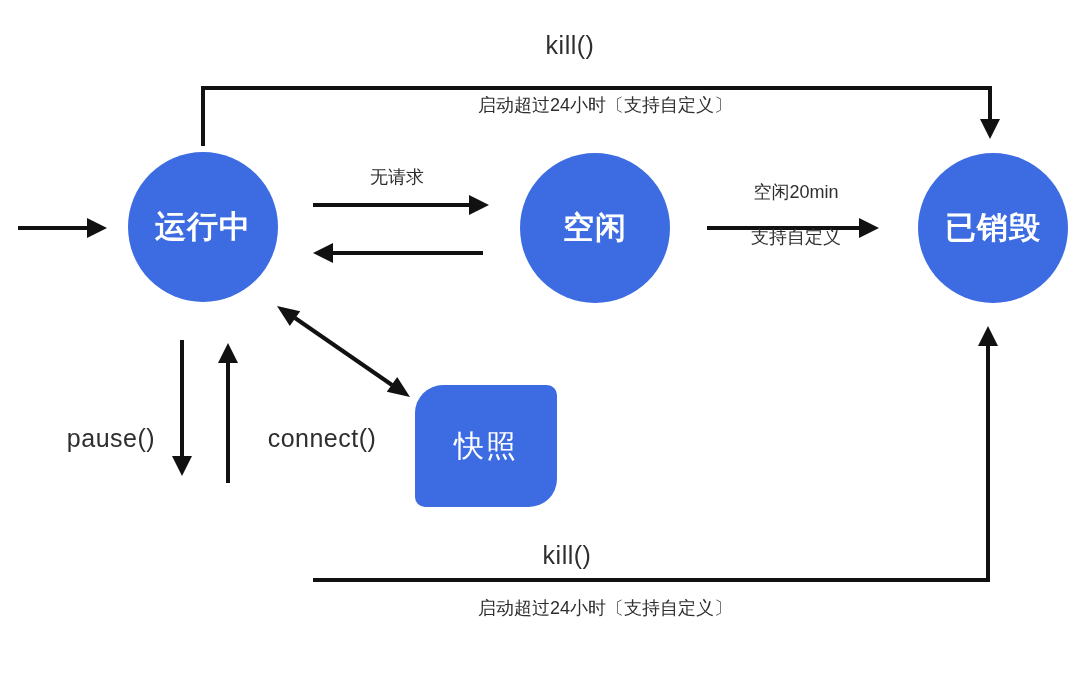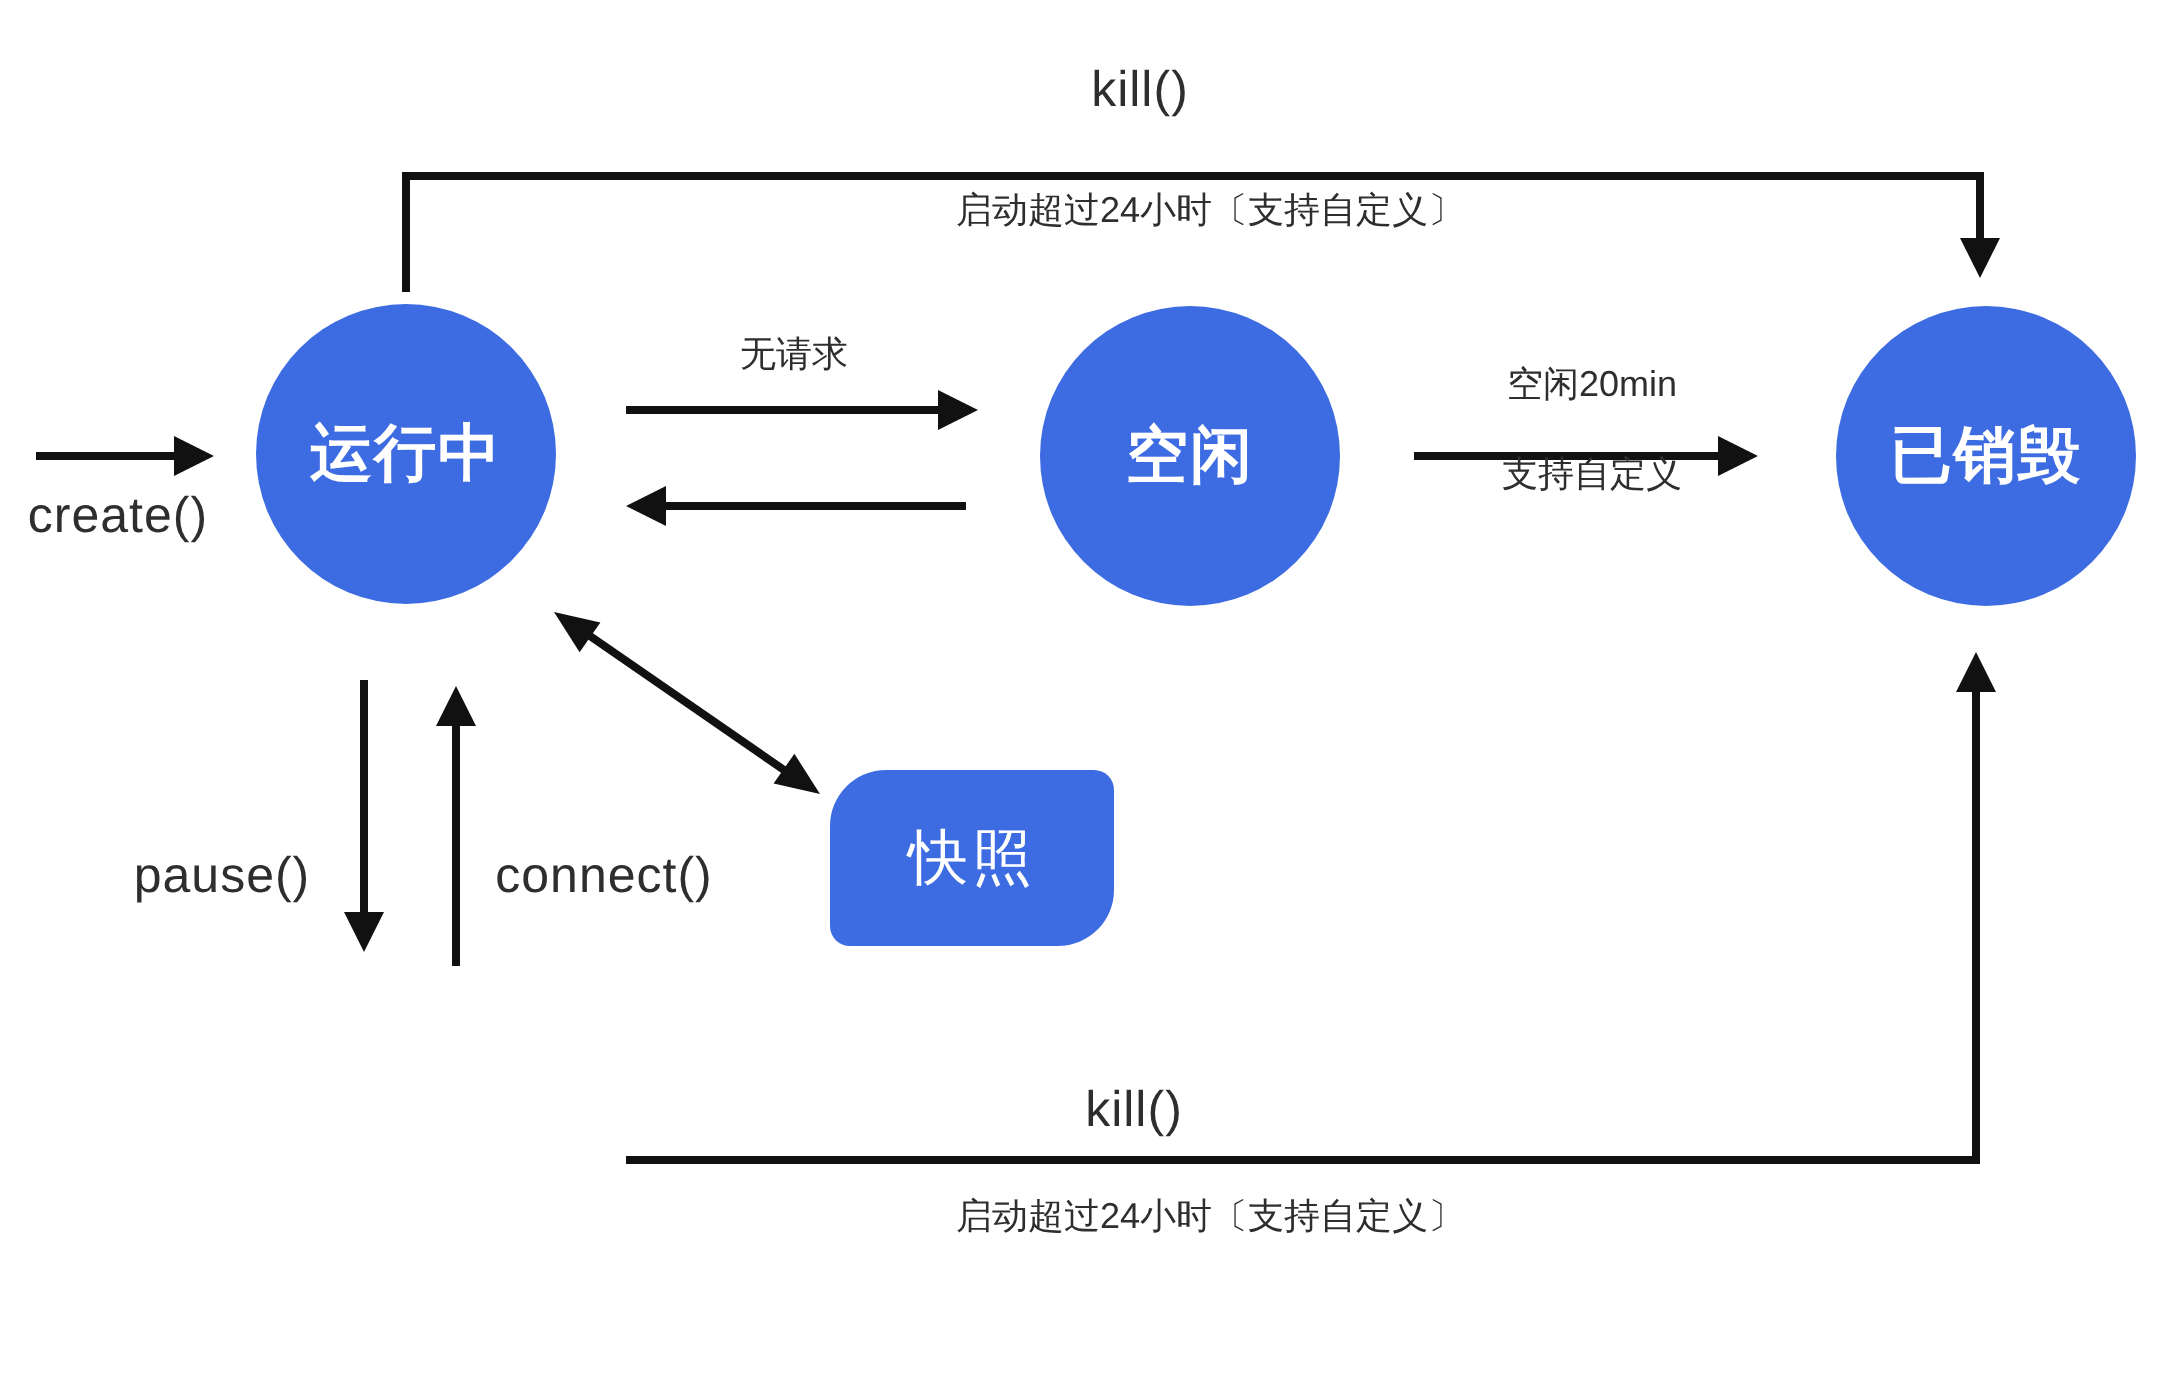--- a/index.html
+++ b/index.html
@@ -36,21 +36,21 @@
     letter-spacing: 1px;
     font-weight: 700;
   }
   .node-running   { left: 128px; top: 152px; }
   .node-idle      { left: 520px; top: 153px; }
   .node-destroyed { left: 918px; top: 153px; }
   .node-paused    { left: 128px; top: 508px; }
   .node-snapshot {
     position: absolute;
     left: 415px; top: 385px;
-    width: 142px; height: 88px;
+    width: 142px; height: 122px;
     background: #3D6CE2;
     border-radius: 28px 10px 28px 10px;
     color: #ffffff;
     display: flex;
     align-items: center;
     justify-content: center;
     font-size: 30px;
     letter-spacing: 2px;
   }
   .lbl {
@@ -63,21 +63,21 @@
   .lbl-zh { font-size: 18px; }
   .lbl-fn { font-size: 25px; letter-spacing: 0.5px; }
   .lbl-create         { left: 4px;   top: 243px; width: 110px; }
   .lbl-kill-top       { left: 480px; top: 30px;  width: 180px; }
   .lbl-timeout-top    { left: 400px; top: 95px;  width: 410px; }
   .lbl-no-request     { left: 317px; top: 167px; width: 160px; }
   .lbl-request-resume { left: 310px; top: 271px; width: 180px; }
   .lbl-idle-20min     { left: 701px; top: 182px; width: 190px; }
   .lbl-custom         { left: 701px; top: 227px; width: 190px; }
   .lbl-pause          { left: 50px;  top: 423px; width: 122px; }
-  .lbl-connect        { left: 236px; top: 423px; width: 132px; }
+  .lbl-connect        { left: 256px; top: 423px; width: 132px; }
   .lbl-kill-bottom    { left: 477px; top: 540px; width: 180px; }
   .lbl-timeout-bottom { left: 400px; top: 598px; width: 410px; }
   .edge {
     fill: none;
     stroke: #111111;
     stroke-width: 4;
   }
   .edge-head { fill: #111111; stroke: none; }
 </style>
 </head>
@@ -117,21 +117,20 @@
 
   <div class="node-circle node-running">运行中</div>
 
   <div class="node-circle node-idle">空闲</div>
 
   <div class="node-circle node-destroyed">已销毁</div>
 
 
   <div class="node-snapshot">快照</div>
 
-  <div class="lbl lbl-fn lbl-create">create()</div>
 
   <div class="lbl lbl-fn lbl-kill-top">kill()</div>
 
   <div class="lbl lbl-zh lbl-timeout-top">启动超过24小时〔支持自定义〕</div>
 
   <div class="lbl lbl-zh lbl-no-request">无请求</div>
 
 
   <div class="lbl lbl-zh lbl-idle-20min">空闲20min</div>
 

